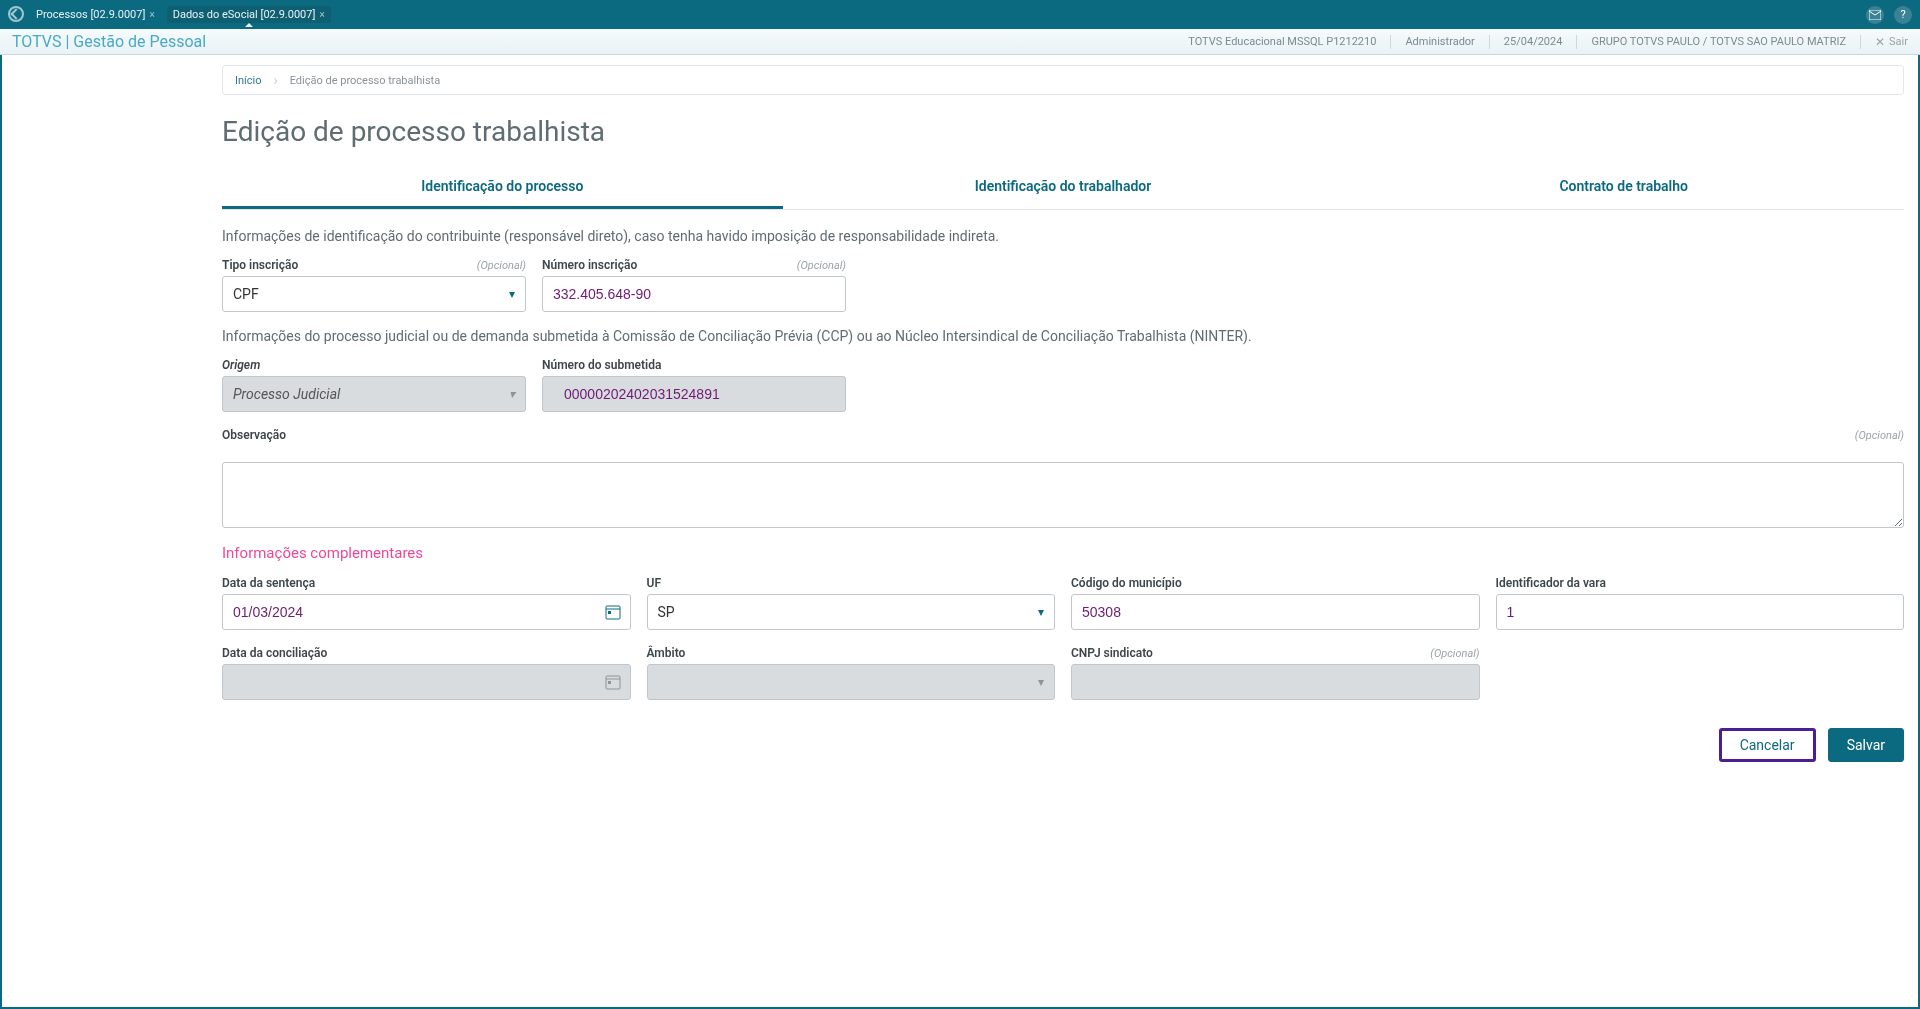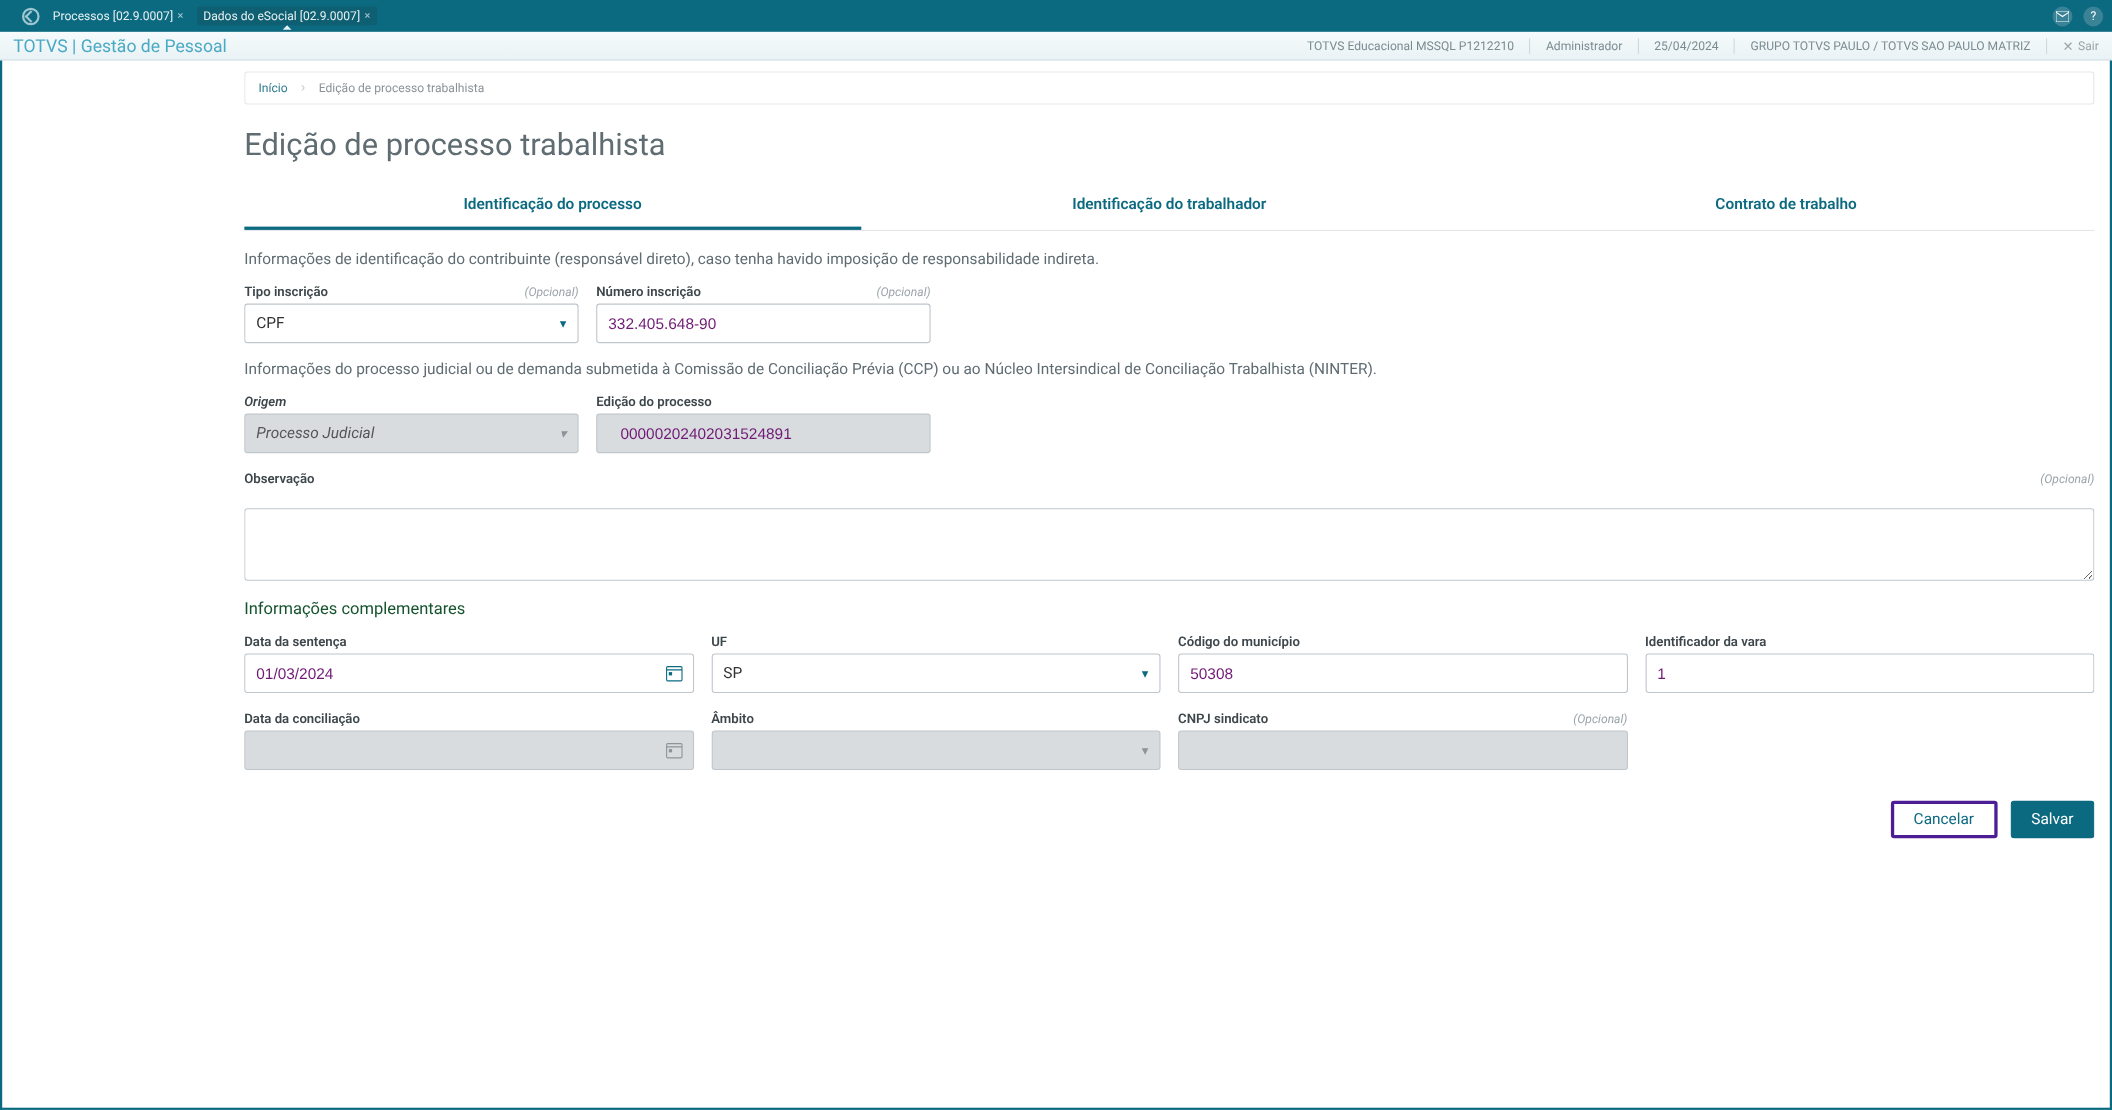--- a/index.html
+++ b/index.html
@@ -1,20 +1,20 @@
 <!DOCTYPE html>
 <html><head>
 <meta charset="utf-8">
 <style>
   * { box-sizing: border-box; margin: 0; padding: 0; }
   html, body { height: 100%; font-family: -apple-system, BlinkMacSystemFont, "Segoe UI", Roboto, Arial, sans-serif; background: #fff; color: #333; }
   body { display: flex; flex-direction: column; overflow: hidden; }
 
   .titlebar { background: #0c6a80; height: 29px; display: flex; align-items: center; padding: 0 8px; color: #d7e7ec; font-size: 11px; gap: 6px; }
-  .titlebar-left { display: flex; align-items: center; gap: 6px; flex: 1; margin-left: 12px; }
+  .titlebar-left { display: flex; gap: 6px; flex: 1; }
   .app-circle { width: 16px; height: 16px; border-radius: 50%; border: 2px solid #9fc6d1; display: flex; align-items: center; justify-content: center; position: relative; }
   .app-circle::after { content: ''; width: 6px; height: 6px; border-left: 2px solid #9fc6d1; border-bottom: 2px solid #9fc6d1; transform: rotate(45deg); position: absolute; top: 2px; }
   .tab-item { background: #0c6a80; padding: 2px 6px; display: flex; align-items: center; gap: 4px; color: #e8f1f3; font-size: 11px; position: relative; border-radius: 2px; }
   .tab-item.active { background: #0e5f72; }
   .tab-item.active::after { content: ''; position: absolute; bottom: -4px; left: 50%; transform: translateX(-50%); width: 0; height: 0; border-left: 4px solid transparent; border-right: 4px solid transparent; border-bottom: 4px solid #e9f2f5; }
   .tab-close { font-size: 10px; color: #9fc6d1; cursor: pointer; }
   .titlebar-right { display: flex; align-items: center; gap: 10px; }
   .titlebar-icon { width: 18px; height: 18px; background: #3a8295; border-radius: 50%; display: flex; align-items: center; justify-content: center; color: #fff; font-size: 11px; cursor: pointer; }
 
   .subheader { background: linear-gradient(#f6fbfc,#e9f2f5); border-bottom: 1px solid #c7d9df; height: 26px; display: flex; align-items: center; padding: 0 12px; font-size: 11px; color: #7b8b92; }
@@ -49,21 +49,21 @@
   .ctl input { border: none; outline: none; width: 100%; font-size: 14px; background: transparent; color: #701a75; }
   .ctl.disabled { background: #d9dcdf; color: #555; }
   .ctl.disabled input { background: transparent; margin-left: 11px; }
   .select-caret { position: absolute; right: 10px; top: 50%; transform: translateY(-50%); color: #0c6a80; font-size: 12px; pointer-events: none; }
   .select-caret.dim { color: #8b949a; }
   .date-icon { position: absolute; right: 8px; top: 50%; transform: translateY(-50%); width: 18px; height: 18px; display: flex; align-items: center; justify-content: center; }
   .date-icon svg { width: 16px; height: 16px; }
 
   textarea.obs { width: 100%; height: 66px; border: 1px solid #bfc6cc; border-radius: 3px; resize: both; font-size: 14px; padding: 8px; font-family: inherit; outline: none; }
 
-  .section-sub { font-size: 15px; color: #14532d; margin: 8px 0 14px; }
+  .section-sub { font-size: 15px; color: #ec4899; margin: 8px 0 14px; }
 
   .footer { display: flex; justify-content: flex-end; gap: 12px; padding: 12px 0 20px; }
   .btn { height: 34px; padding: 0 18px; border-radius: 3px; font-size: 14px; cursor: pointer; display: flex; align-items: center; justify-content: center; }
   .btn-outline { background: #fff; border: 3px solid #4c1d95; color: #0c6a80; }
   .btn-primary { background: #0c6a80; border: 1px solid #0c6a80; color: #fff; }
 </style>
 </head>
 <body>
 
 <div class="titlebar">
@@ -158,21 +158,21 @@
           <div class="lbl-row">
               <span class="lbl">Origem</span>
             </div>
           <div class="ctl disabled">
             <span>Processo Judicial</span>
             <span class="select-caret dim">▾</span>
           </div>
         </div>
         <div class="fcol" style="width:304px;">
           <div class="lbl-row">
-              <span class="lbl">Edição do processo</span>
+              <span class="lbl">Número do submetida</span>
             </div>
           <div class="ctl disabled">
             <input disabled="" value="00000202402031524891" style="">
           </div>
         </div>
       </div>
 
       <div class="row" style="flex-direction:column; margin-bottom:16px;">
         <div class="lbl-row" style="width:100%;">
           <span class="lbl">Observação</span>

